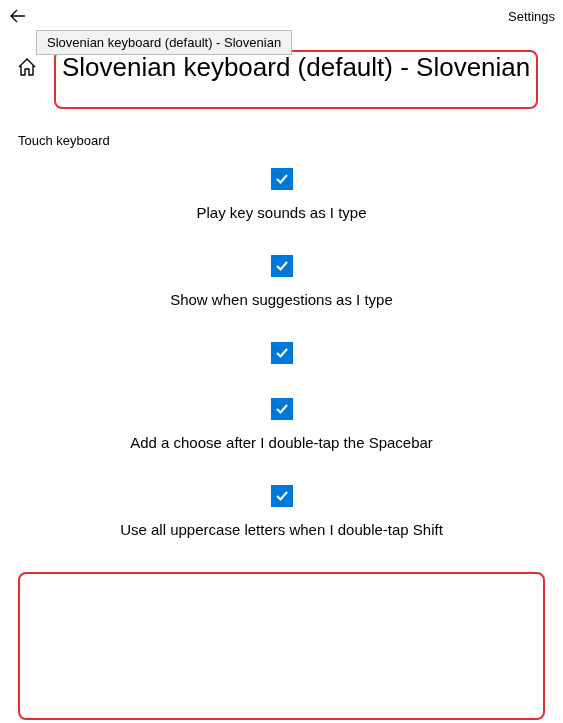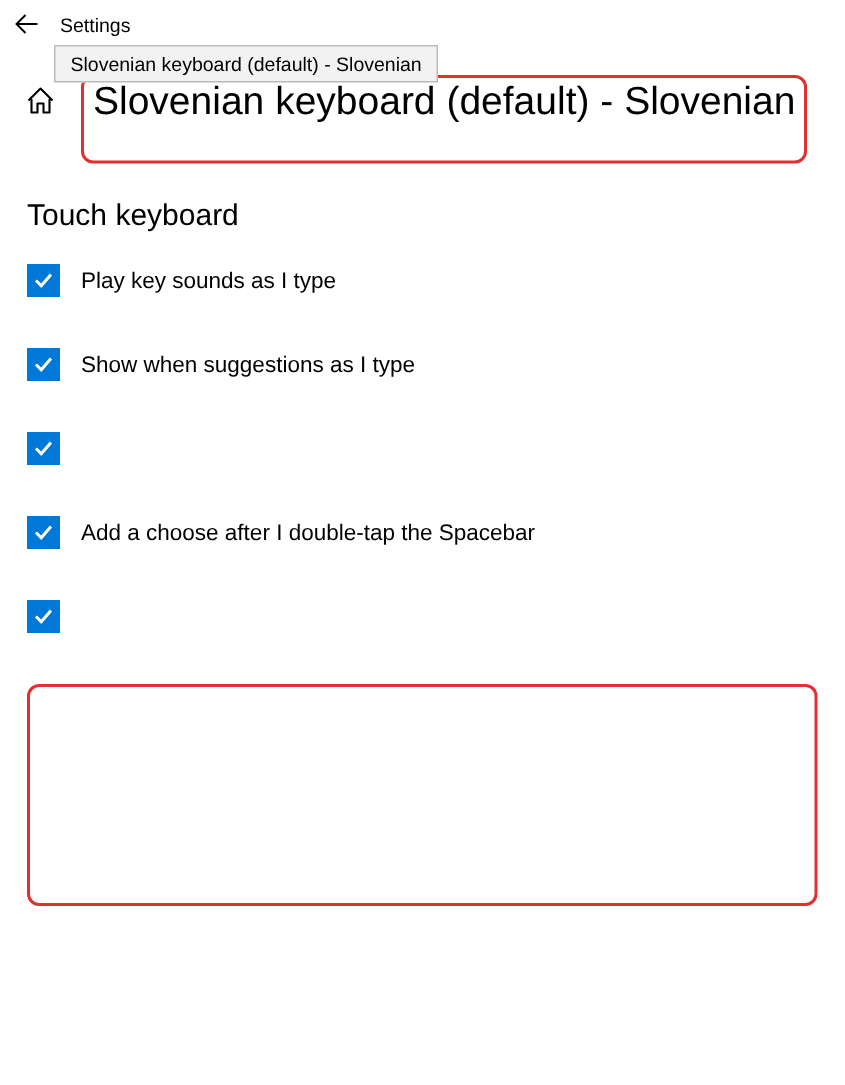--- a/index.html
+++ b/index.html
@@ -9,21 +9,22 @@
       color: #000;
       background: #fff;
       width: 563px;
       height: 723px;
       position: relative;
     }
     .top-bar {
       display: flex;
       align-items: center;
       padding: 6px 8px 2px 8px;
-      gap: 12px;
+      gap: 40px;
+      justify-content: space-between;
     }
     .back-arrow {
       width: 20px; height: 20px;
       display: flex; align-items: center; justify-content: center;
       cursor: pointer;
     }
     .settings-label {
       font-size: 13px;
       font-weight: 400;
     }
@@ -56,32 +57,33 @@
       padding: 0 6px 24px 6px;
       flex: 1;
       margin-right: 10px;
     }
     .page-title {
       font-size: 26px;
       font-weight: 400;
       white-space: nowrap;
     }
     .section-header {
-      font-size: 20px;
+      font-size: 13px;
       font-weight: 400;
       padding: 24px 0 12px 18px;
     }
     .options {
       padding: 8px 18px 0 18px;
     }
     .opt-row {
       display: flex;
       align-items: center;
       gap: 14px;
       margin-bottom: 34px;
+      flex-direction: column;
     }
     .checkbox {
       width: 22px; height: 22px;
       background: #0078d7;
       display: flex;
       align-items: center;
       justify-content: center;
       cursor: pointer;
       flex-shrink: 0;
     }
@@ -155,16 +157,17 @@
         </svg>
     </div>
     <span class="opt-label">Add a choose after I double-tap the Spacebar</span>
   </div>
   <div class="opt-row">
     <div class="checkbox">
       <svg width="16" height="16" viewBox="0 0 16 16">
           <path d="M3 8 L6.5 11.5 L13 4" stroke="#fff" stroke-width="2" fill="none"></path>
         </svg>
     </div>
+    <span class="opt-label">Use all uppercase letters when I double-tap Shift</span>
   </div>
 </div>
 
 <div class="bottom-highlight"></div>
 
 </body></html>

